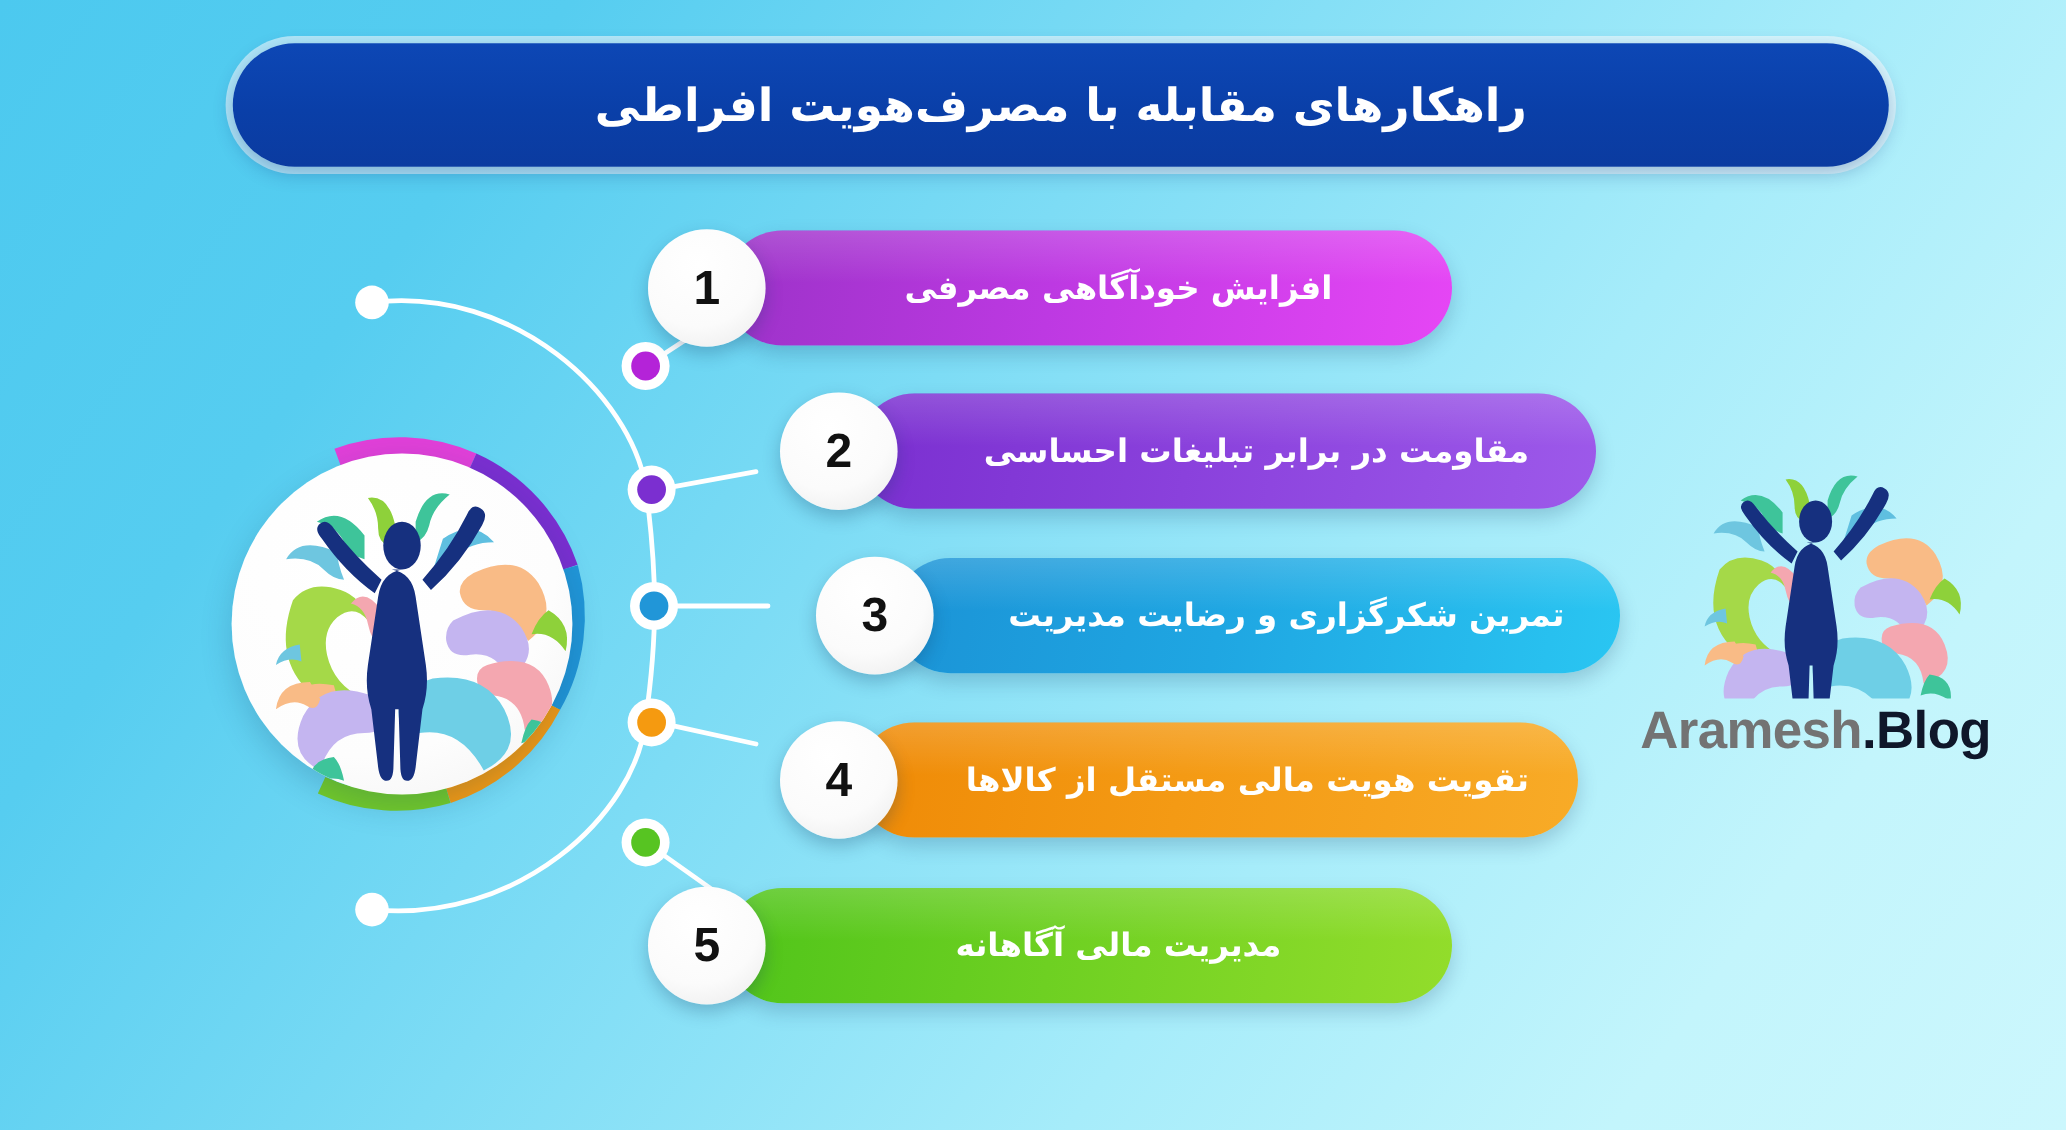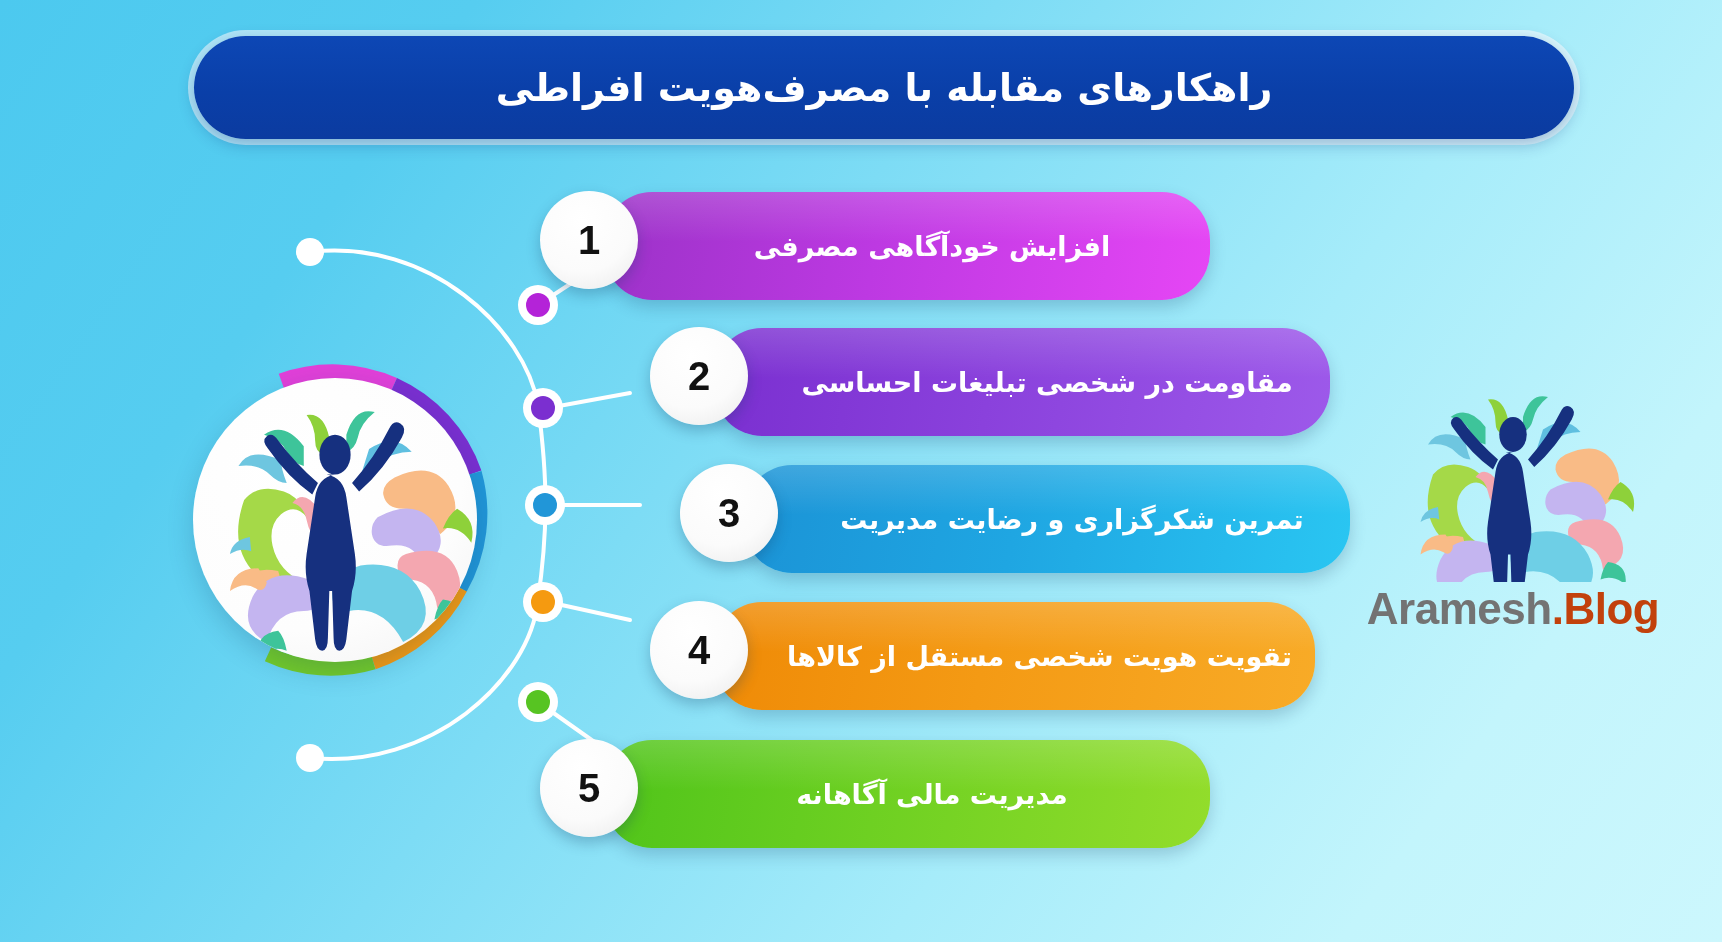--- a/index.html
+++ b/index.html
@@ -41,21 +41,21 @@
     position:absolute;left:18px;top:18px;width:284px;height:284px;
     border-radius:50%;
     background:radial-gradient(circle at 38% 32%,#ffffff 0%,#fdfdfd 62%,#f1f1f1 100%);
     box-shadow:0 10px 26px rgba(20,70,110,.22);
     overflow:hidden;
   }
 
   
   .row{position:absolute;height:96px;}
   .pill{
-    position:absolute;top:0;height:108px;right:0;
+    position:absolute;top:0;height:96px;right:0;
     border-radius:48px;
     display:flex;align-items:center;justify-content:center;
     box-shadow:0 7px 16px rgba(25,60,100,.22);
     overflow:hidden;
   }
   .pill::after{
     content:"";position:absolute;left:0;right:0;top:0;height:46%;
     background:linear-gradient(180deg,rgba(255,255,255,.16),rgba(255,255,255,0));
     pointer-events:none;
   }
@@ -78,21 +78,21 @@
 
   
   .brand{position:absolute;left:1348px;top:382px;width:330px;height:270px;}
   .brand-mark{position:absolute;left:35px;top:0;width:260px;height:200px;}
   .brand-name{
     position:absolute;left:0;top:202px;width:330px;text-align:center;
     font-size:44px;font-weight:bold;letter-spacing:-.5px;direction:ltr;
     font-family:"Liberation Sans",sans-serif;white-space:nowrap;
   }
   .brand-a{color:#737373;}
-  .brand-b{color:#c2410c;}
+  .brand-b{color:#0f172a;}
 </style>
 </head>
 <body>
 
 <div class="stage">
 
   <div class="title-wrap">
     <div class="title-bar">
       <div class="title-text">راهکارهای مقابله با مصرف‌هویت افراطی</div>
     </div>
@@ -168,39 +168,39 @@
     <div class="pill" style="left:64px;right:0;background:linear-gradient(100deg,#9b32c8 0%,#bd39e2 45%,#e646f5 100%);">
       <div class="pill-text">افزایش خودآگاهی مصرفی</div>
     </div>
     <div class="badge" style="left:0px;">
       <span>1</span>
     </div>
   </div>
 
   <div class="row" style="left:650px;top:328px;width:680px;">
     <div class="pill" style="left:64px;right:0;background:linear-gradient(100deg,#7a2fd0 0%,#8a41dc 45%,#9d59ea 100%);">
-      <div class="pill-text">مقاومت در شخصی تبلیغات احساسی</div>
+      <div class="pill-text">مقاومت در برابر تبلیغات احساسی</div>
     </div>
     <div class="badge" style="left:0px;">
       <span>2</span>
     </div>
   </div>
 
   <div class="row" style="left:680px;top:465px;width:670px;">
     <div class="pill" style="left:64px;right:0;background:linear-gradient(100deg,#1b93d6 0%,#1fa6e2 45%,#2ac6f2 100%);">
       <div class="pill-text">تمرین شکرگزاری و رضایت مدیریت</div>
     </div>
     <div class="badge" style="left:0px;">
       <span>3</span>
     </div>
   </div>
 
   <div class="row" style="left:650px;top:602px;width:665px;">
     <div class="pill" style="left:64px;right:0;background:linear-gradient(100deg,#ef8a06 0%,#f49a14 45%,#f8ab27 100%);">
-      <div class="pill-text">تقویت هویت شخصی مستقل از کالاها</div>
+      <div class="pill-text">تقویت هویت مالی مستقل از کالاها</div>
     </div>
     <div class="badge" style="left:0px;">
       <span>4</span>
     </div>
   </div>
 
   <div class="row" style="left:540px;top:740px;width:670px;">
     <div class="pill" style="left:64px;right:0;background:linear-gradient(100deg,#4fc41a 0%,#6ed022 45%,#93dd2b 100%);">
       <div class="pill-text">مدیریت مالی آگاهانه</div>
     </div>

